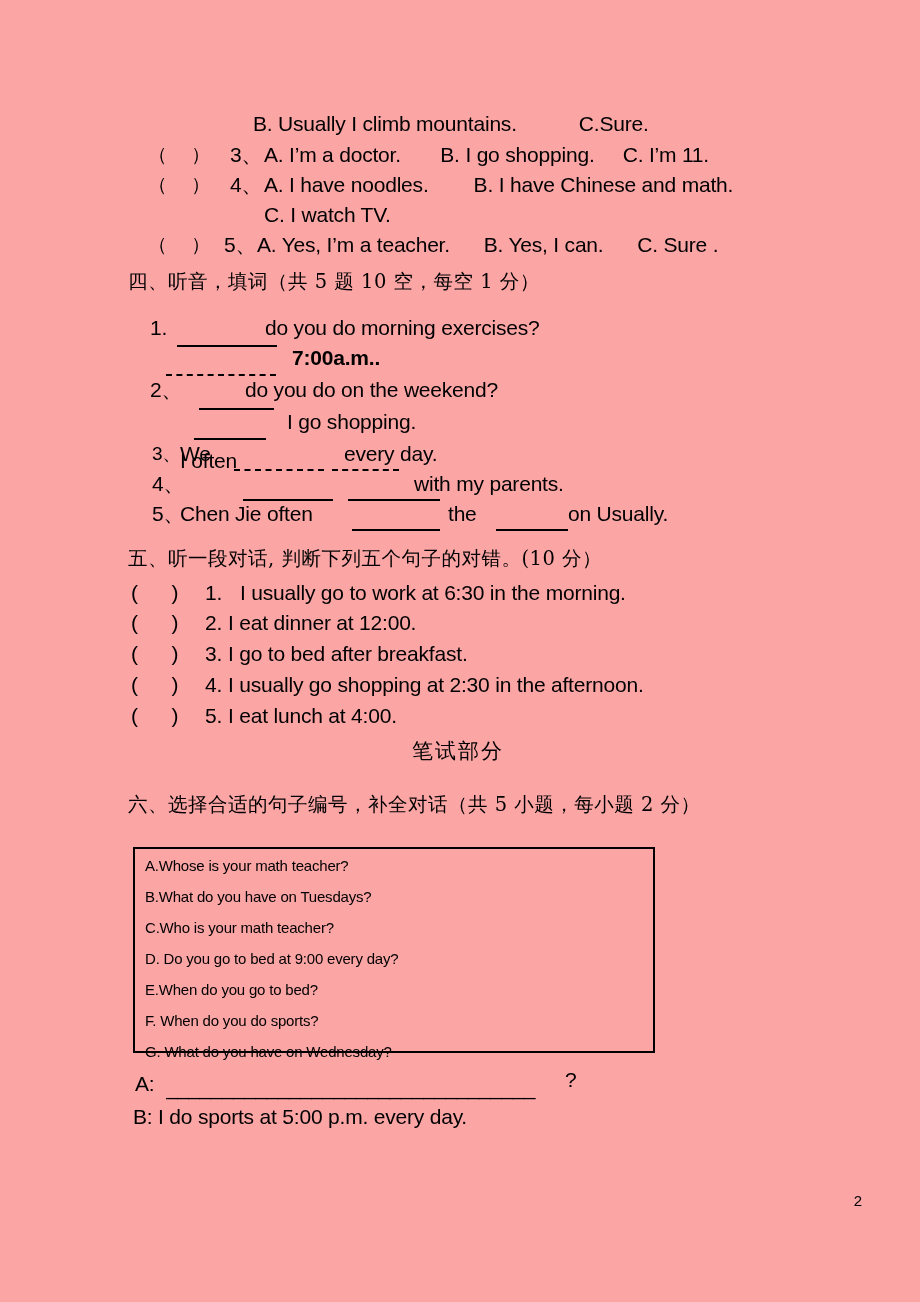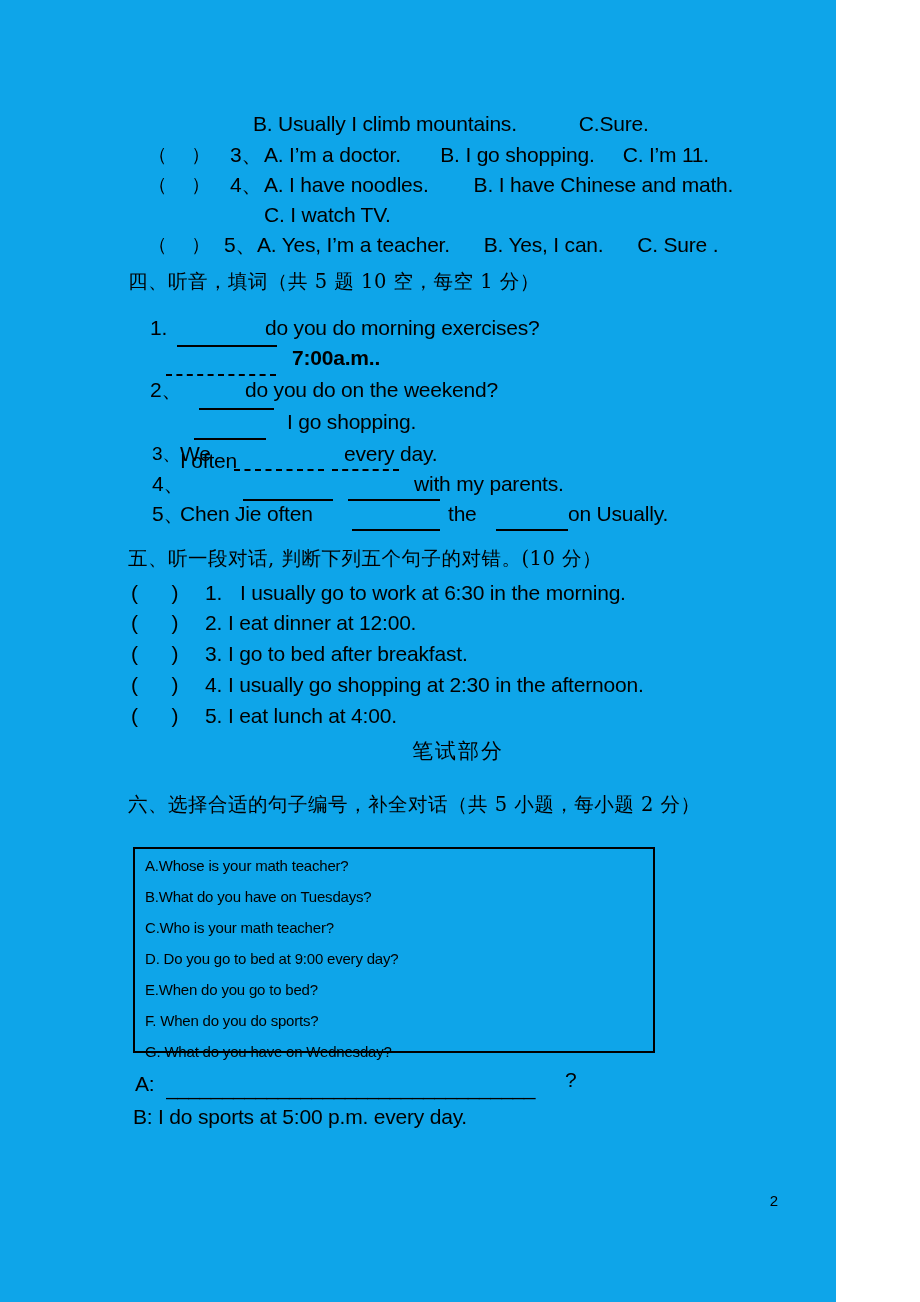--- a/index.html
+++ b/index.html
@@ -7,23 +7,23 @@
     margin: 0;
     padding: 0;
     background: #ffffff;
   }
   body {
     font-family: "Liberation Sans", sans-serif;
     color: #000000;
   }
   #page {
     position: relative;
-    width: 836px;
+    width: 920px;
     height: 1302px;
-    background: #0ea5e9;
+    background: #fca5a5;
     overflow: hidden;
   }
 
   
   .abs {
     position: absolute;
     white-space: pre;
     line-height: 1;
   }
 

